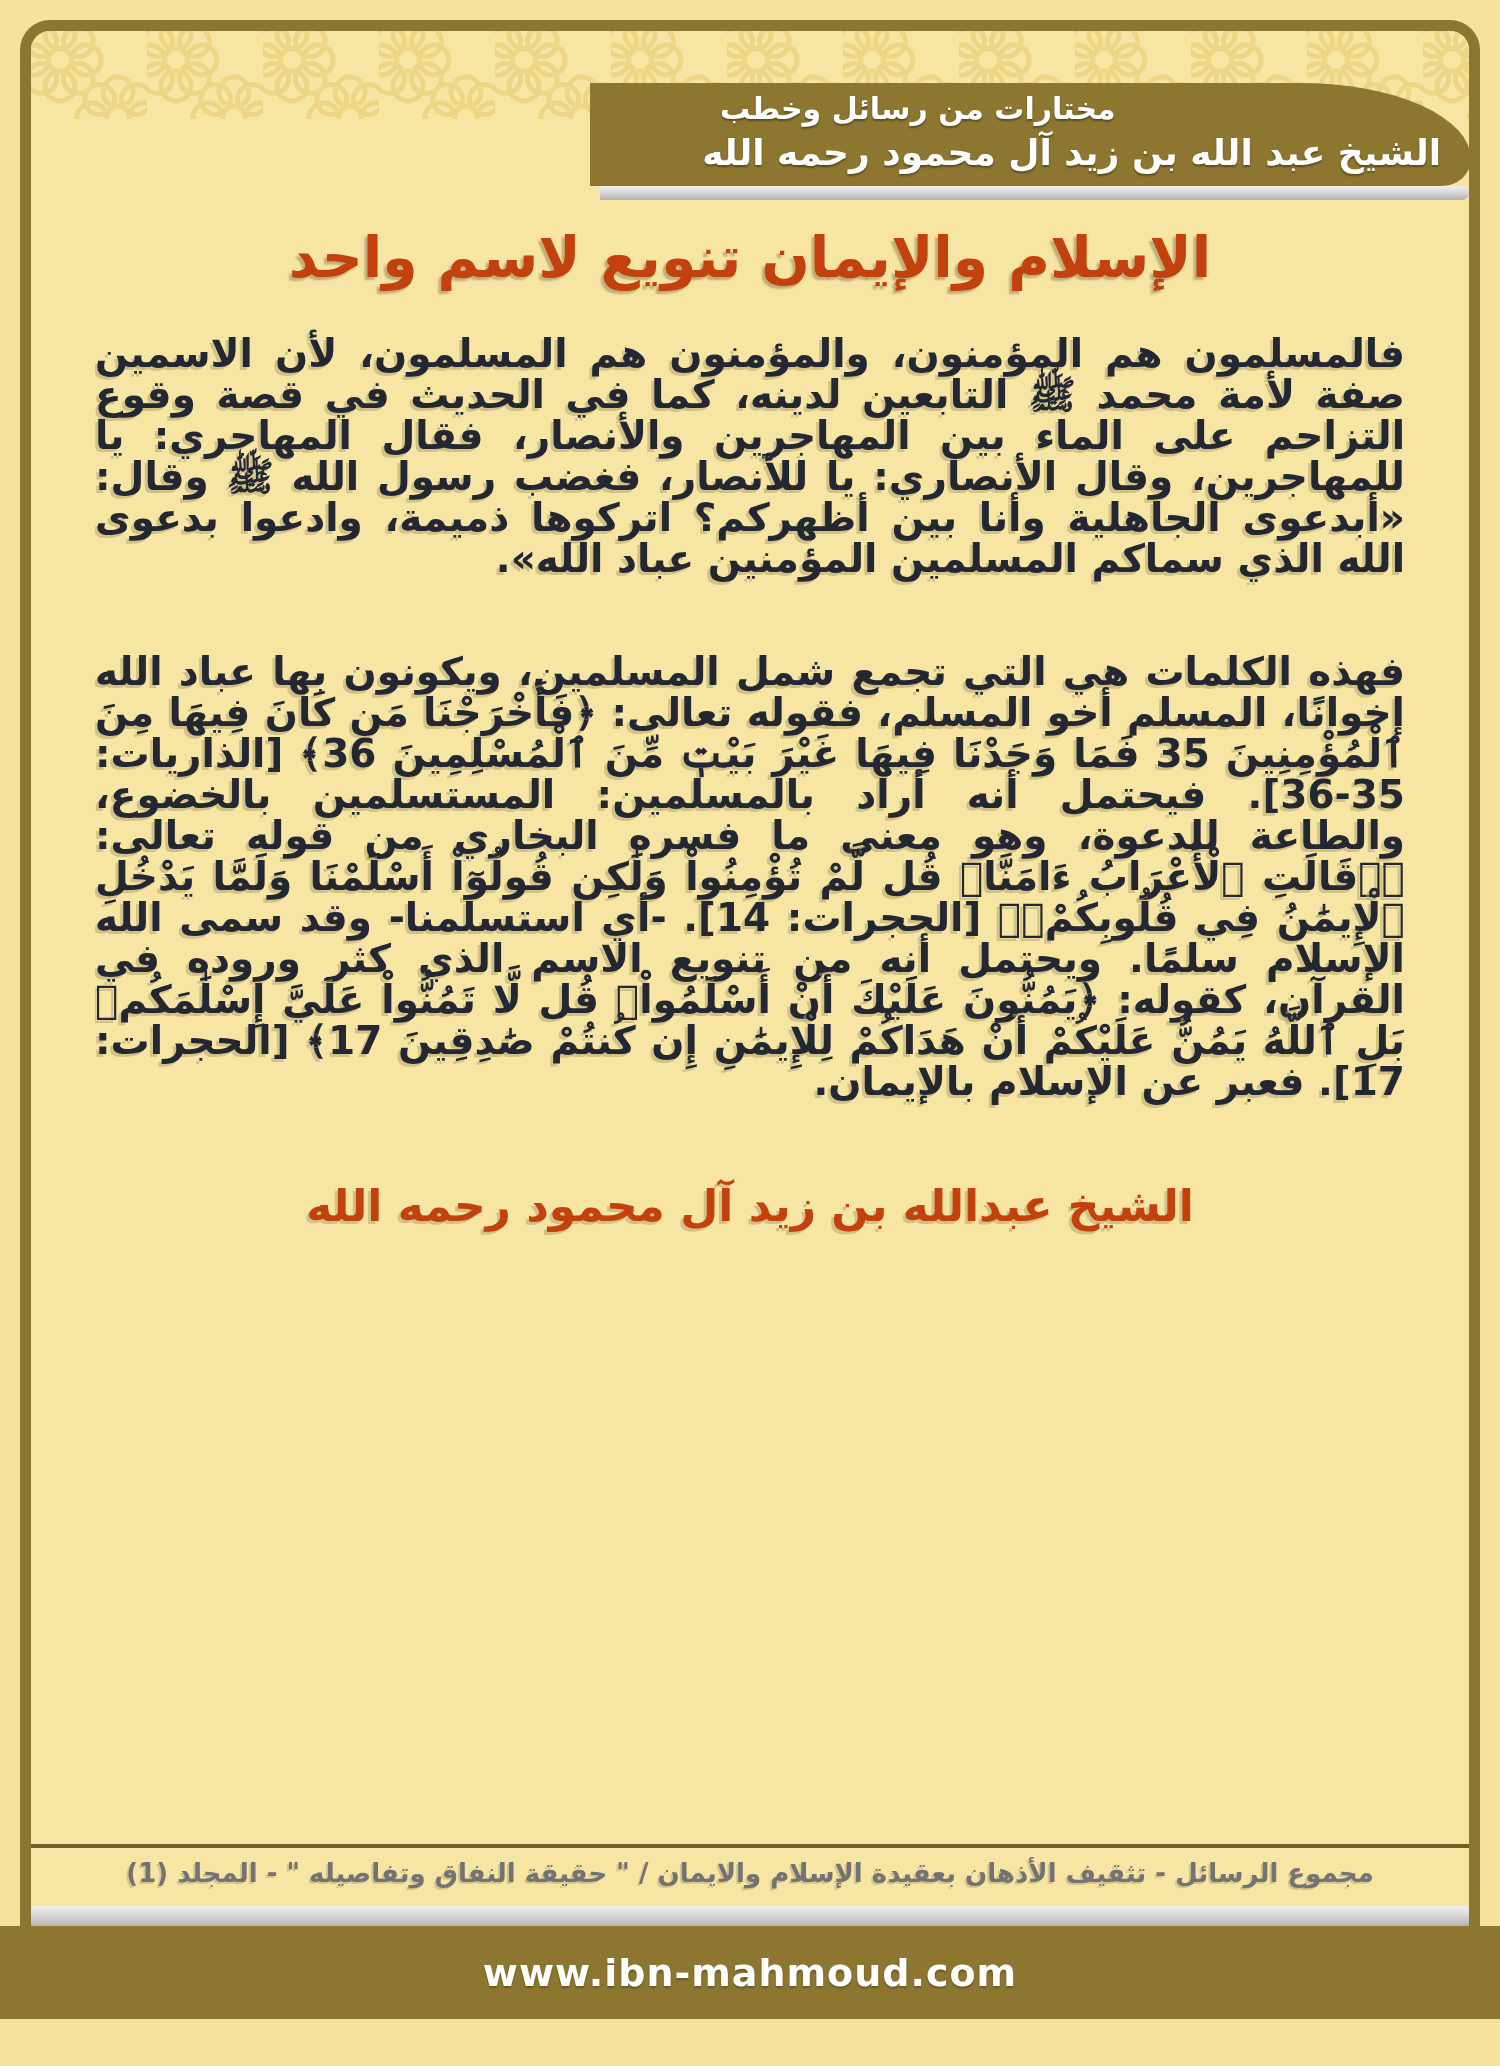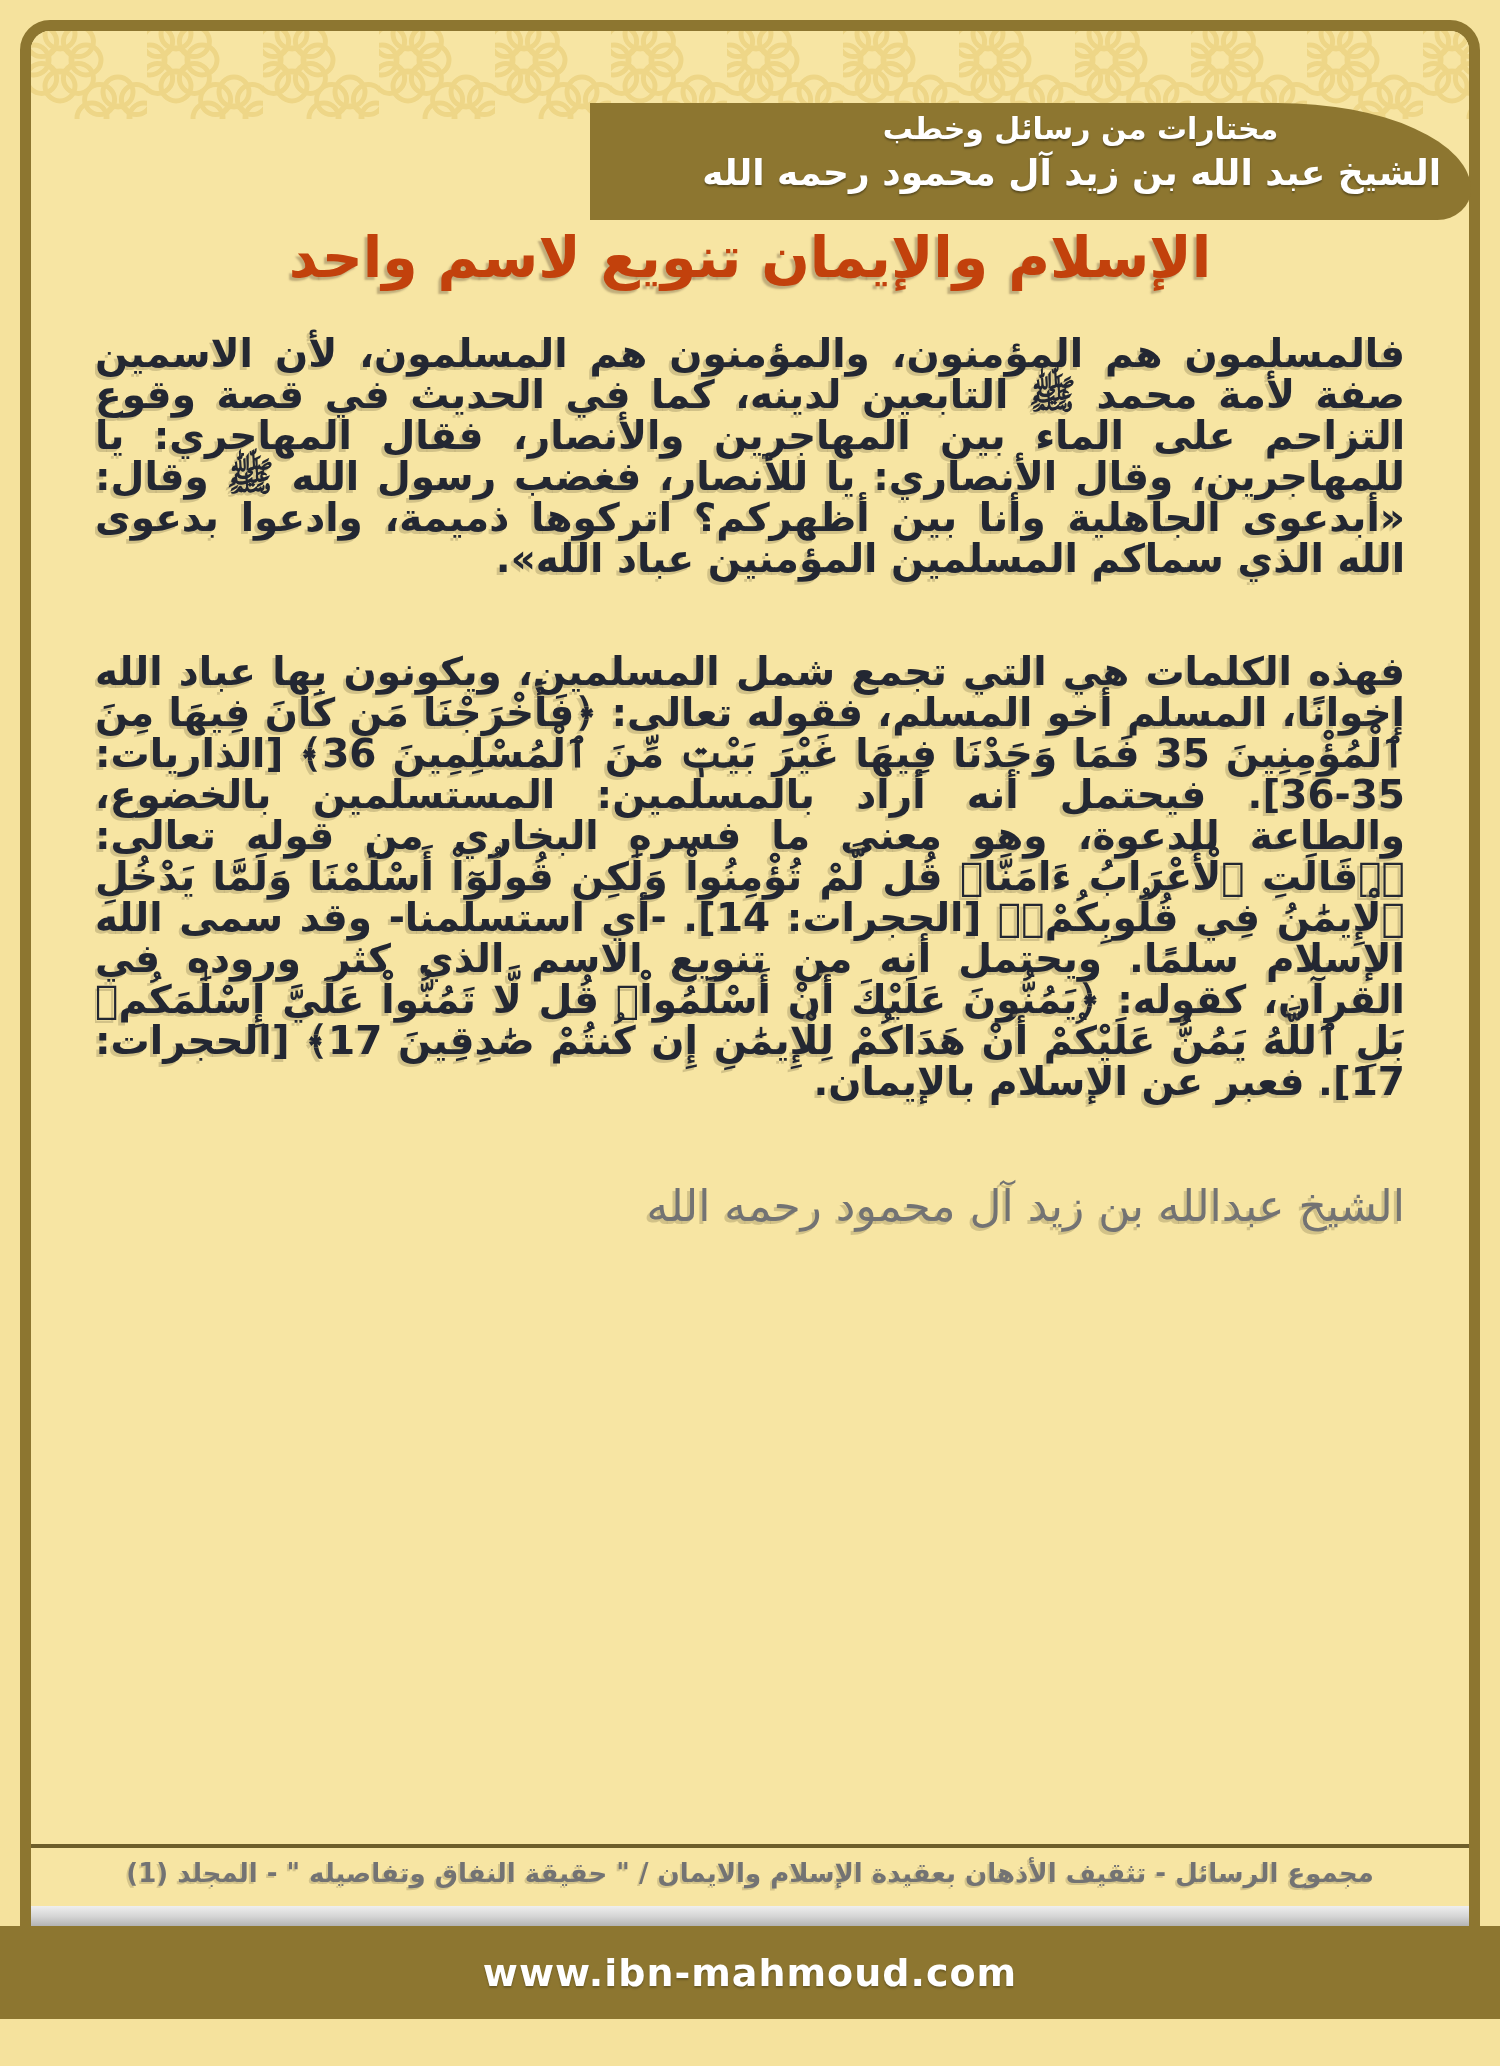--- a/index.html
+++ b/index.html
@@ -32,29 +32,28 @@
     width: 100%;
     height: 88px;
     display: block;
   }
   
   .banner {
     position: absolute;
     top: 83px;
     left: 590px;
     right: 29px;
-    height: 117px;
+    height: 103px;
     background: #8d7630;
     border-radius: 0 230px 40px 0 / 0 103px 36px 0; 
     color: #ffffff;
-    text-align: center;
+    text-align: left;
     padding: 6px 30px 0 130px;
     box-sizing: border-box;
     z-index: 3;
-    margin-top: 20px;
   }
   .banner .l1 {
     font-size: 30px;
     font-weight: bold;
     line-height: 40px;
     text-shadow: 0 2px 2px rgba(0,0,0,0.35);
   }
   .banner .l2 {
     font-size: 36px;
     font-weight: bold;
@@ -95,24 +94,24 @@
     font-size: 39px;
     font-weight: bold;
     line-height: 41px;
     text-align: justify;
     text-shadow: -3px 3px 0 rgba(180,165,115,0.55);
     margin: 0;
   }
   .para + .para { margin-top: 72px; }
   .signature {
     margin-top: 78px;
-    text-align: right;
-    color: #737373;
+    text-align: center;
+    color: #c2410c;
     font-size: 44px;
-    font-weight: normal;
+    font-weight: bold;
     text-shadow: -3px 3px 0 rgba(180,165,115,0.55);
   }
   .divider {
     position: absolute;
     top: 1844px;
     left: 31px;
     right: 31px;
     height: 4px;
     background: #6e5e2a;
   }

